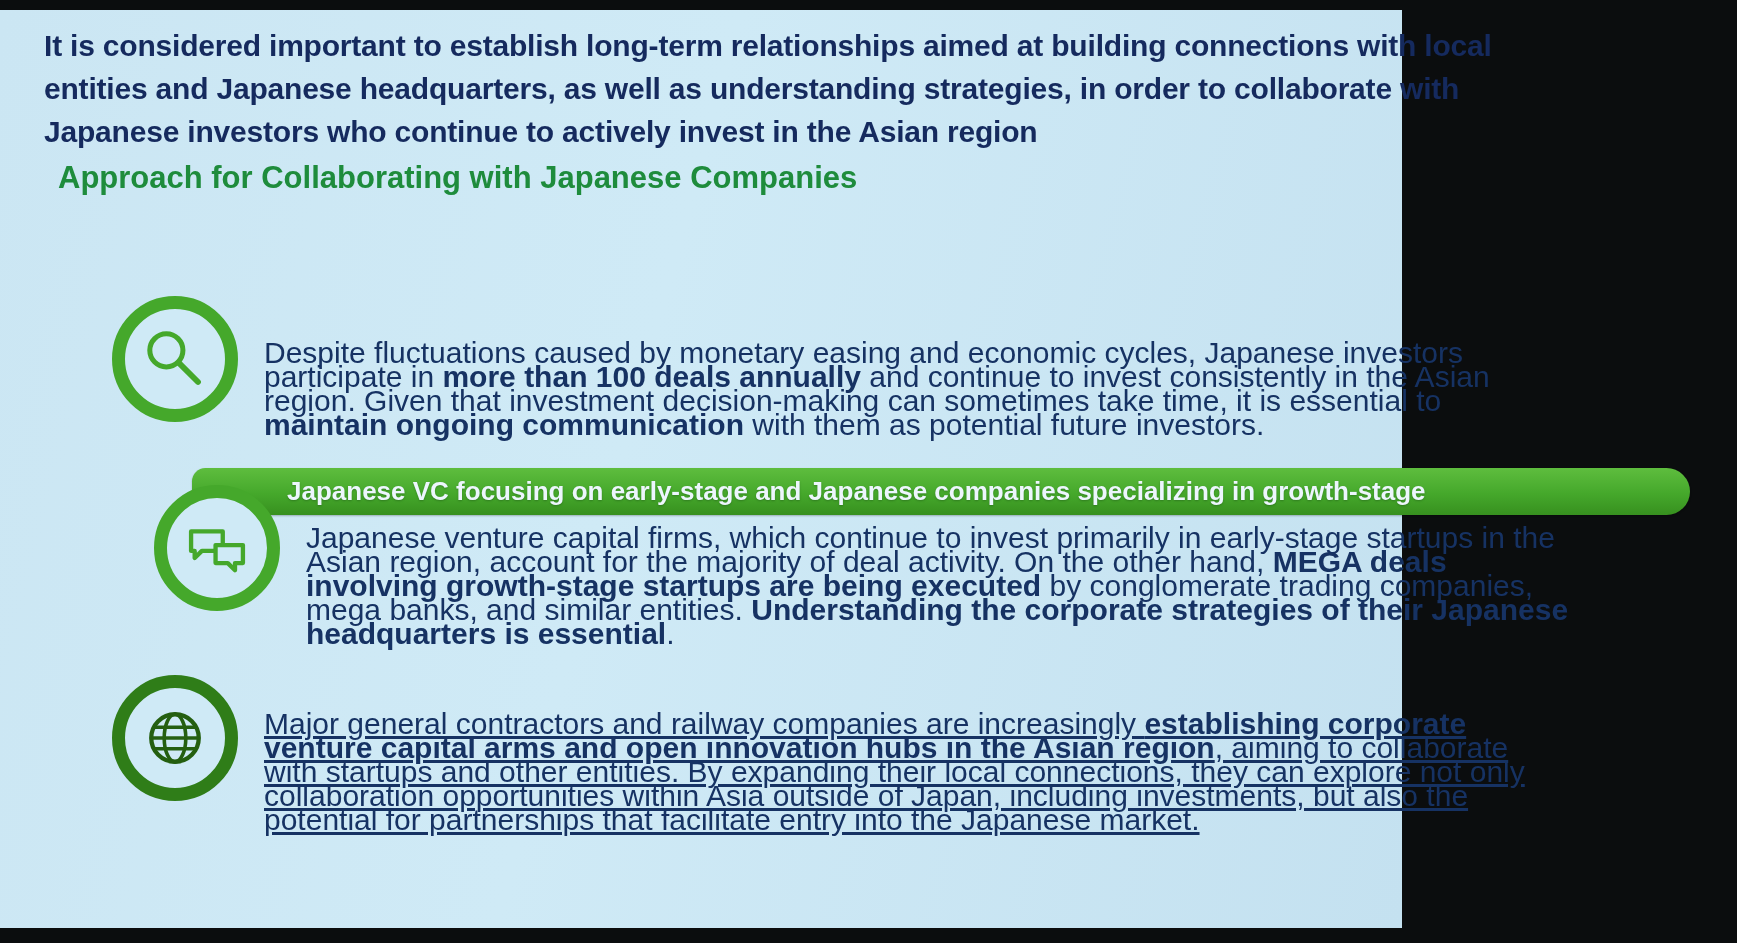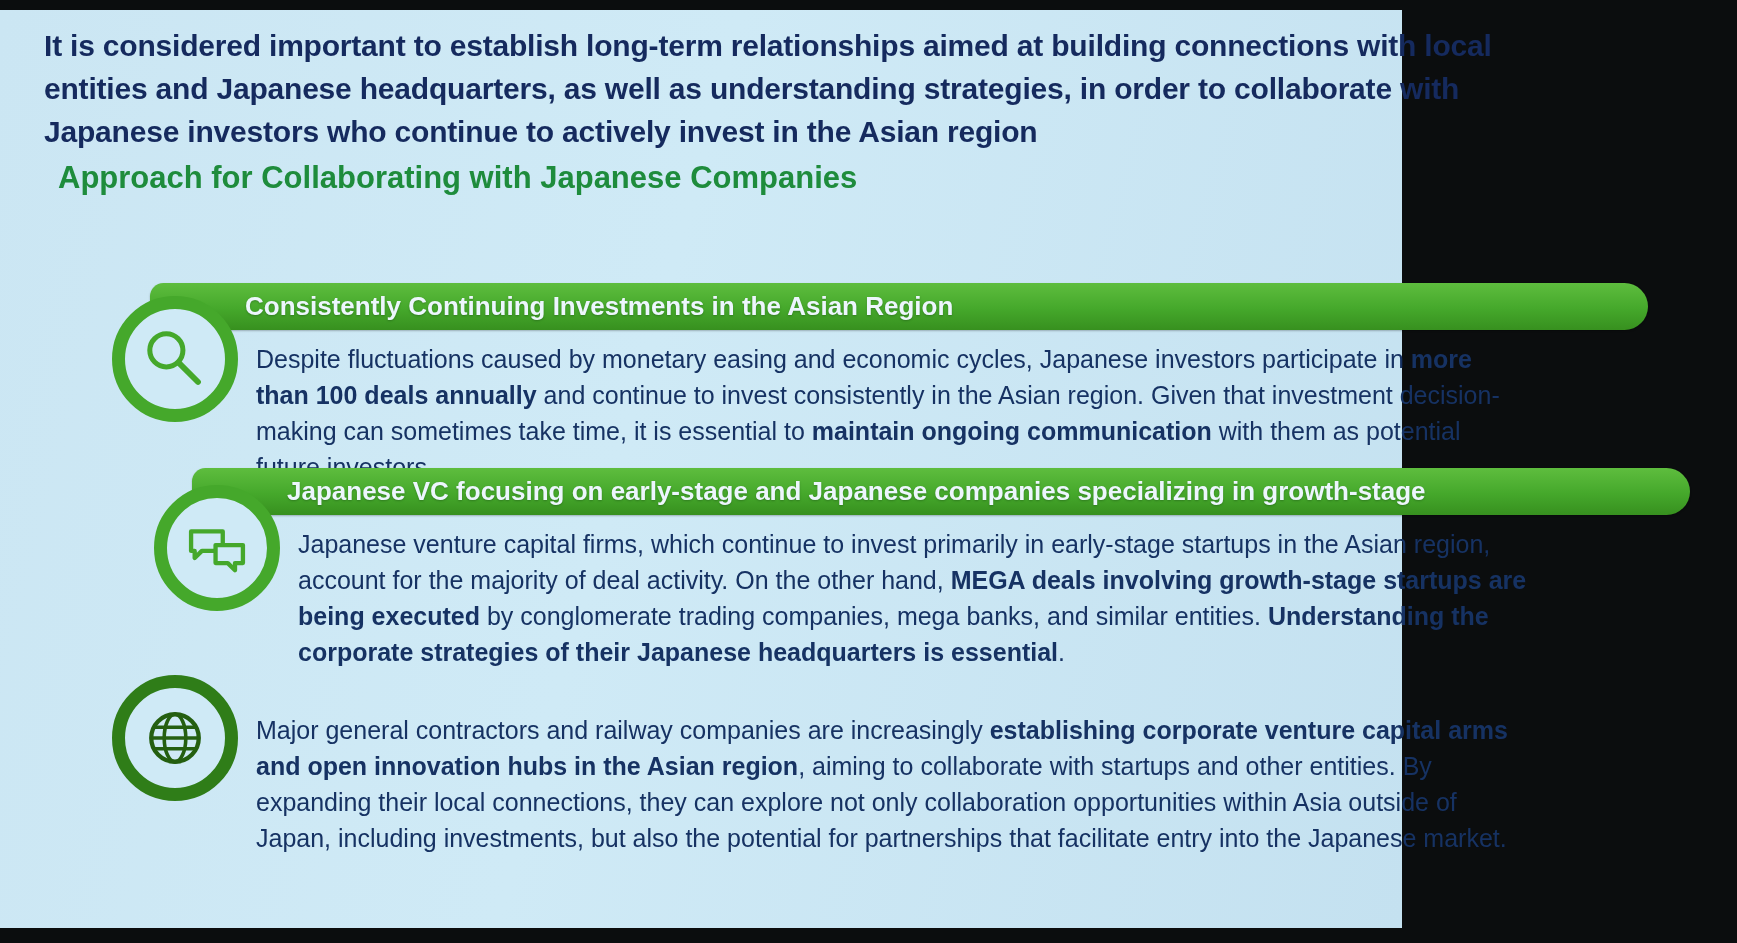--- a/index.html
+++ b/index.html
@@ -57,44 +57,41 @@
   }
   .row-1 .badge { top: 13px; }
   .row-2 .badge { top: 17px; }
   .row-3 .badge { top: 19px; border-color: var(--dgreen_mid); }
   .badge svg { width: 72px; height: 72px; }
   .badge .stroke { stroke: var(--green_mid); fill: none; stroke-linecap: round; stroke-linejoin: round; }
   .row-3 .badge .stroke { stroke: var(--dgreen_deep); }
   .badge .bgfill { fill: var(--slide_bg); }
 
   .body-text {
-    position: absolute; left: 256px; top: 58px; width: 1275px;
-    font-size: 25px; line-height: 36px; font-weight: 400;
+    position: absolute; left: 264px; top: 58px; width: 1275px;
+    font-size: 30px; line-height: 24px; font-weight: 400;
     color: var(--body_navy);
     z-index: 0;
   }
-  .row-3 .body-text { top: 56px; }
+  .row-3 .body-text { top: 56px; text-decoration: underline; }
   .body-text .seg-b { font-weight: 700; }
 </style>
 </head>
 <body>
 
 <div class="photo-frame">
   <div class="slide">
 
     <div class="headline">It is considered important to establish long-term relationships aimed at building connections with local
 entities and Japanese headquarters, as well as understanding strategies, in order to collaborate with
 Japanese investors who continue to actively invest in the Asian region</div>
 
     <div class="subtitle">Approach for Collaborating with Japanese Companies</div>
 
     <div class="row row-1">
-      <div class="banner">
-        <span class="banner-title">Consistently Continuing Investments in the Asian Region</span>
-      </div>
       <div class="badge">
         <svg viewBox="0 0 100 100">
           <circle class="stroke" cx="38" cy="38" r="23" stroke-width="7"></circle>
           <line class="stroke" x1="55" y1="55" x2="82" y2="82" stroke-width="8"></line>
         </svg>
       </div>
       <div class="body-text"><span>Despite fluctuations caused by monetary easing and economic cycles, Japanese investors participate in </span><span class="seg-b">more than 100 deals annually</span><span> and continue to invest consistently in the Asian region. Given that investment decision-making can sometimes take time, it is essential to </span><span class="seg-b">maintain ongoing communication</span><span> with them as potential future investors.</span></div>
     </div>
 
     <div class="row row-2">

